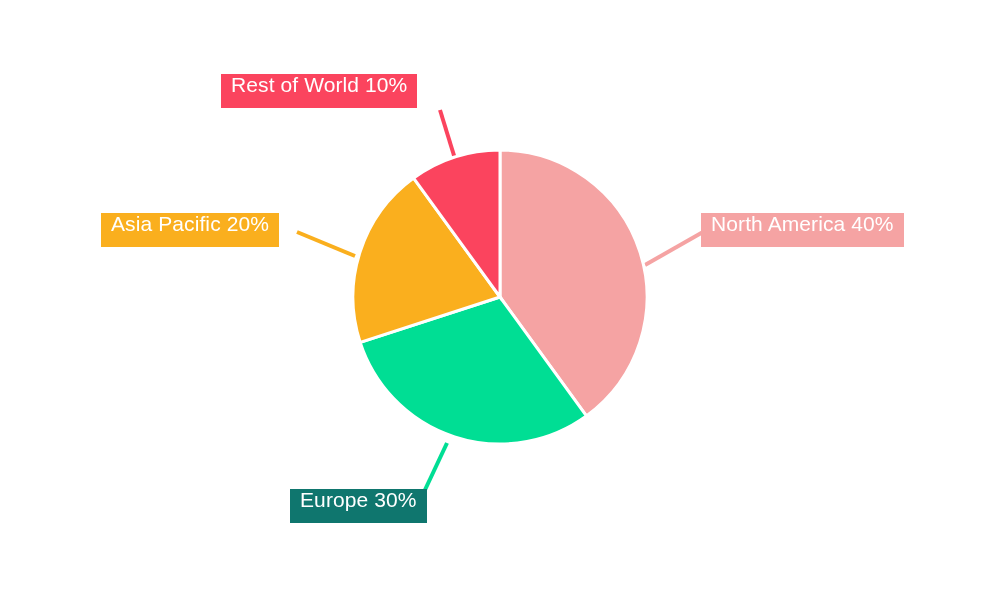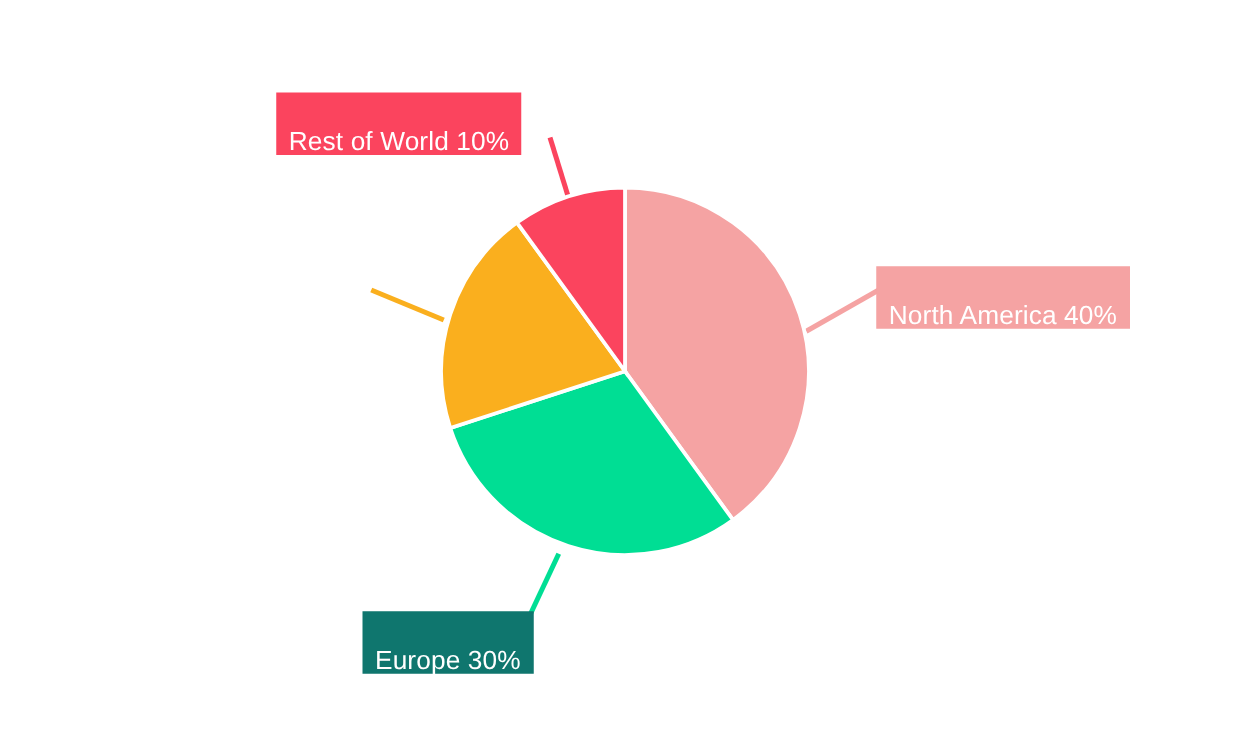--- a/index.html
+++ b/index.html
@@ -18,30 +18,30 @@
   #pie-svg {
     position: absolute;
     left: 0;
     top: 0;
     width: 1000px;
     height: 600px;
   }
   .callout-label {
     position: absolute;
     display: flex;
-    align-items: flex-end;
+    align-items: flex-start;
     box-sizing: border-box;
     color: #ffffff;
     font-family: "Liberation Sans", sans-serif;
     font-size: 21px;
     line-height: 1;
     letter-spacing: 0.1px;
     white-space: nowrap;
     padding: 0 10px;
-    height: 50px;
+    height: 34px;
   }
   #label-north-america { left: 701px; top: 213px; }
   #label-europe        { left: 290px; top: 489px; }
   #label-asia-pacific  { left: 101px; top: 213px; }
   #label-rest-of-world { left: 221px; top: 74px; }
 </style>
 </head>
 <body>
 
 <div id="stage">
@@ -62,18 +62,21 @@
   </svg>
 
   <div class="callout-label" id="label-north-america" style="background:#F5A3A3;">
     <span>North America 40%</span>
   </div>
 
   <div class="callout-label" id="label-europe" style="background:#0f766e;">
     <span>Europe 30%</span>
   </div>
 
+  <div class="callout-label" id="label-asia-pacific" style="background:#FAAF1E;">
+    <span>Asia Pacific 20%</span>
+  </div>
 
   <div class="callout-label" id="label-rest-of-world" style="background:#FB445E;">
     <span>Rest of World 10%</span>
   </div>
 
 </div>
 
 </body></html>

